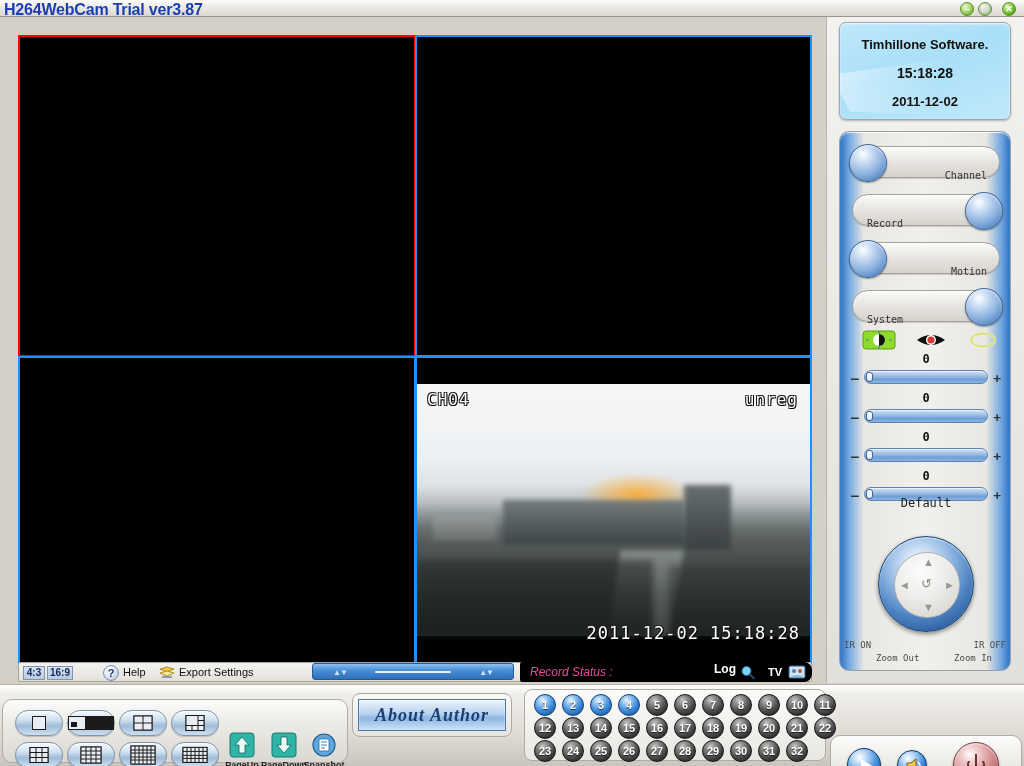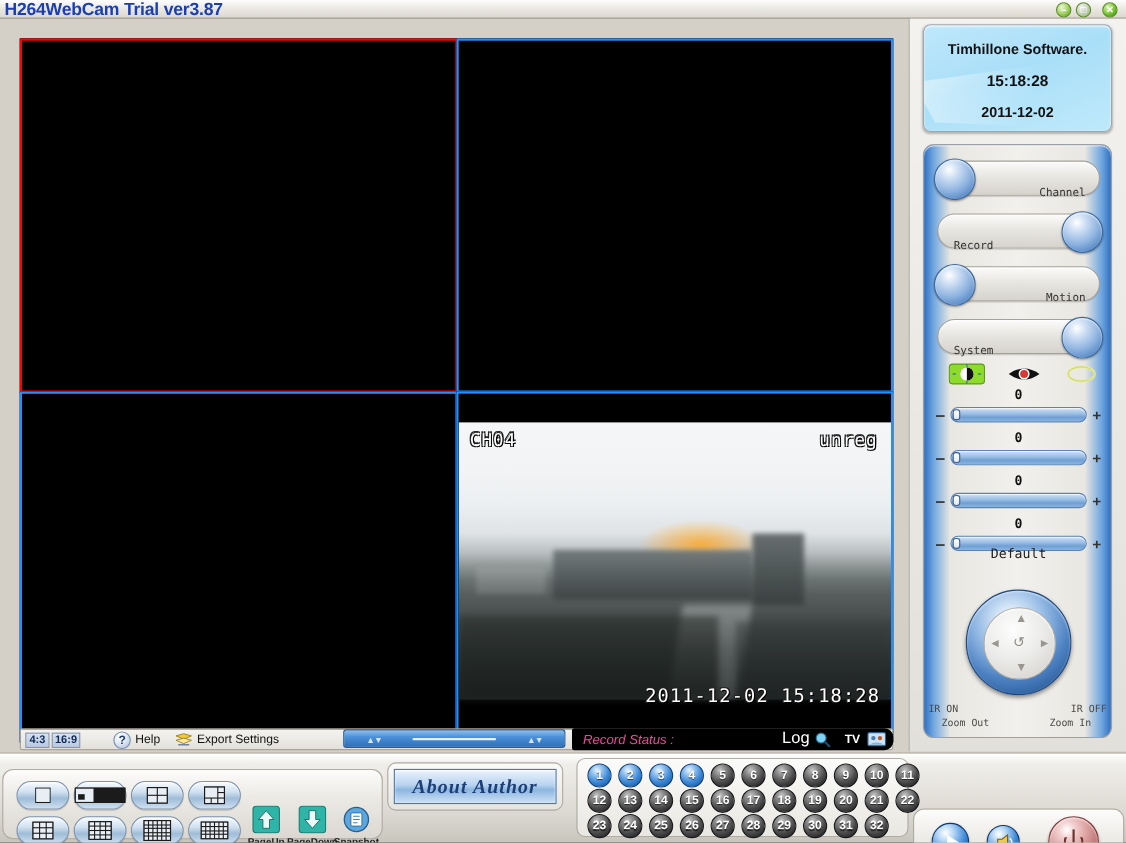--- a/index.html
+++ b/index.html
@@ -141,21 +141,21 @@
   #hs-bar{ position:absolute; left:62px; right:62px; top:7px; height:2px; background:#e6f0fb; border-radius:1px;}
 
   #recbar{
     position:absolute; left:520px; top:662px; width:292px; height:20px;
     background:#000; border-radius:2px 8px 8px 2px;
   }
   #rec-label{
     position:absolute; left:10px; top:3px; font-size:12px; font-weight:normal;
     font-style:italic; color:#ec4899;
   }
-  #log-label{ position:absolute; right:76px; top:0; font-size:15px; color:#fff; font-weight:normal;}
+  #log-label{ position:absolute; right:76px; top:0; font-size:12px; color:#fff; font-weight:bold;}
   #log-icon{ position:absolute; right:56px; top:3px; width:16px; height:14px; }
   #tv-label{ position:absolute; right:30px; top:4px; font-size:11px; color:#fff; font-weight:bold;}
   #tv-icon{ position:absolute; right:6px; top:3px; width:18px; height:14px; }
 
   
   #right-col{
     position:absolute; left:826px; top:17px; width:198px; height:666px;
     background:linear-gradient(180deg,#f3f2ef 0%,#e2e0da 100%);
     border-left:1px solid #b7b2aa;
   }
@@ -255,21 +255,21 @@
     position:absolute; left:15px; top:15px; width:66px; height:66px; border-radius:50%;
     background:radial-gradient(circle at 40% 30%,#fdfdfd 0%,#ececea 45%,#cfcdc8 100%);
     border:1px solid #b2afa8; box-shadow:inset 0 1px 2px rgba(255,255,255,.9);
   }
   .ptz-arrow{ position:absolute; color:#9a9790; font-size:11px; line-height:11px;}
   #ptz-up{ left:28px; top:4px; } #ptz-down{ left:28px; bottom:4px; }
   #ptz-left{ left:4px; top:27px; } #ptz-right{ right:4px; top:27px; }
   #ptz-center{ left:26px; top:25px; font-size:13px; color:#8e8b85; }
   .ptz-txt{ position:absolute; font-family:"DejaVu Sans Mono",monospace; font-size:9px; color:#4a4a48;}
   #ir-on{ left:4px; top:508px; } #ir-off{ right:4px; top:508px; }
-  #zoom-out{ left:16px; top:521px; } #zoom-in{ right:18px; top:521px; }
+  #zoom-out{ left:16px; top:521px;padding-left:20px; } #zoom-in{ right:18px; top:521px; }
 
   
   #dock{
     position:absolute; left:0; top:684px; width:1024px; height:82px;
     background:linear-gradient(180deg,#ffffff 0%,#f0eeea 12%,#dedbd4 62%,#c8c5bd 100%);
     border-top:1px solid #b5b0a8;
   }
   #dock-left{
     position:absolute; left:2px; top:14px; width:346px; height:64px;
     border-radius:10px; border:1px solid #b0aca4;

